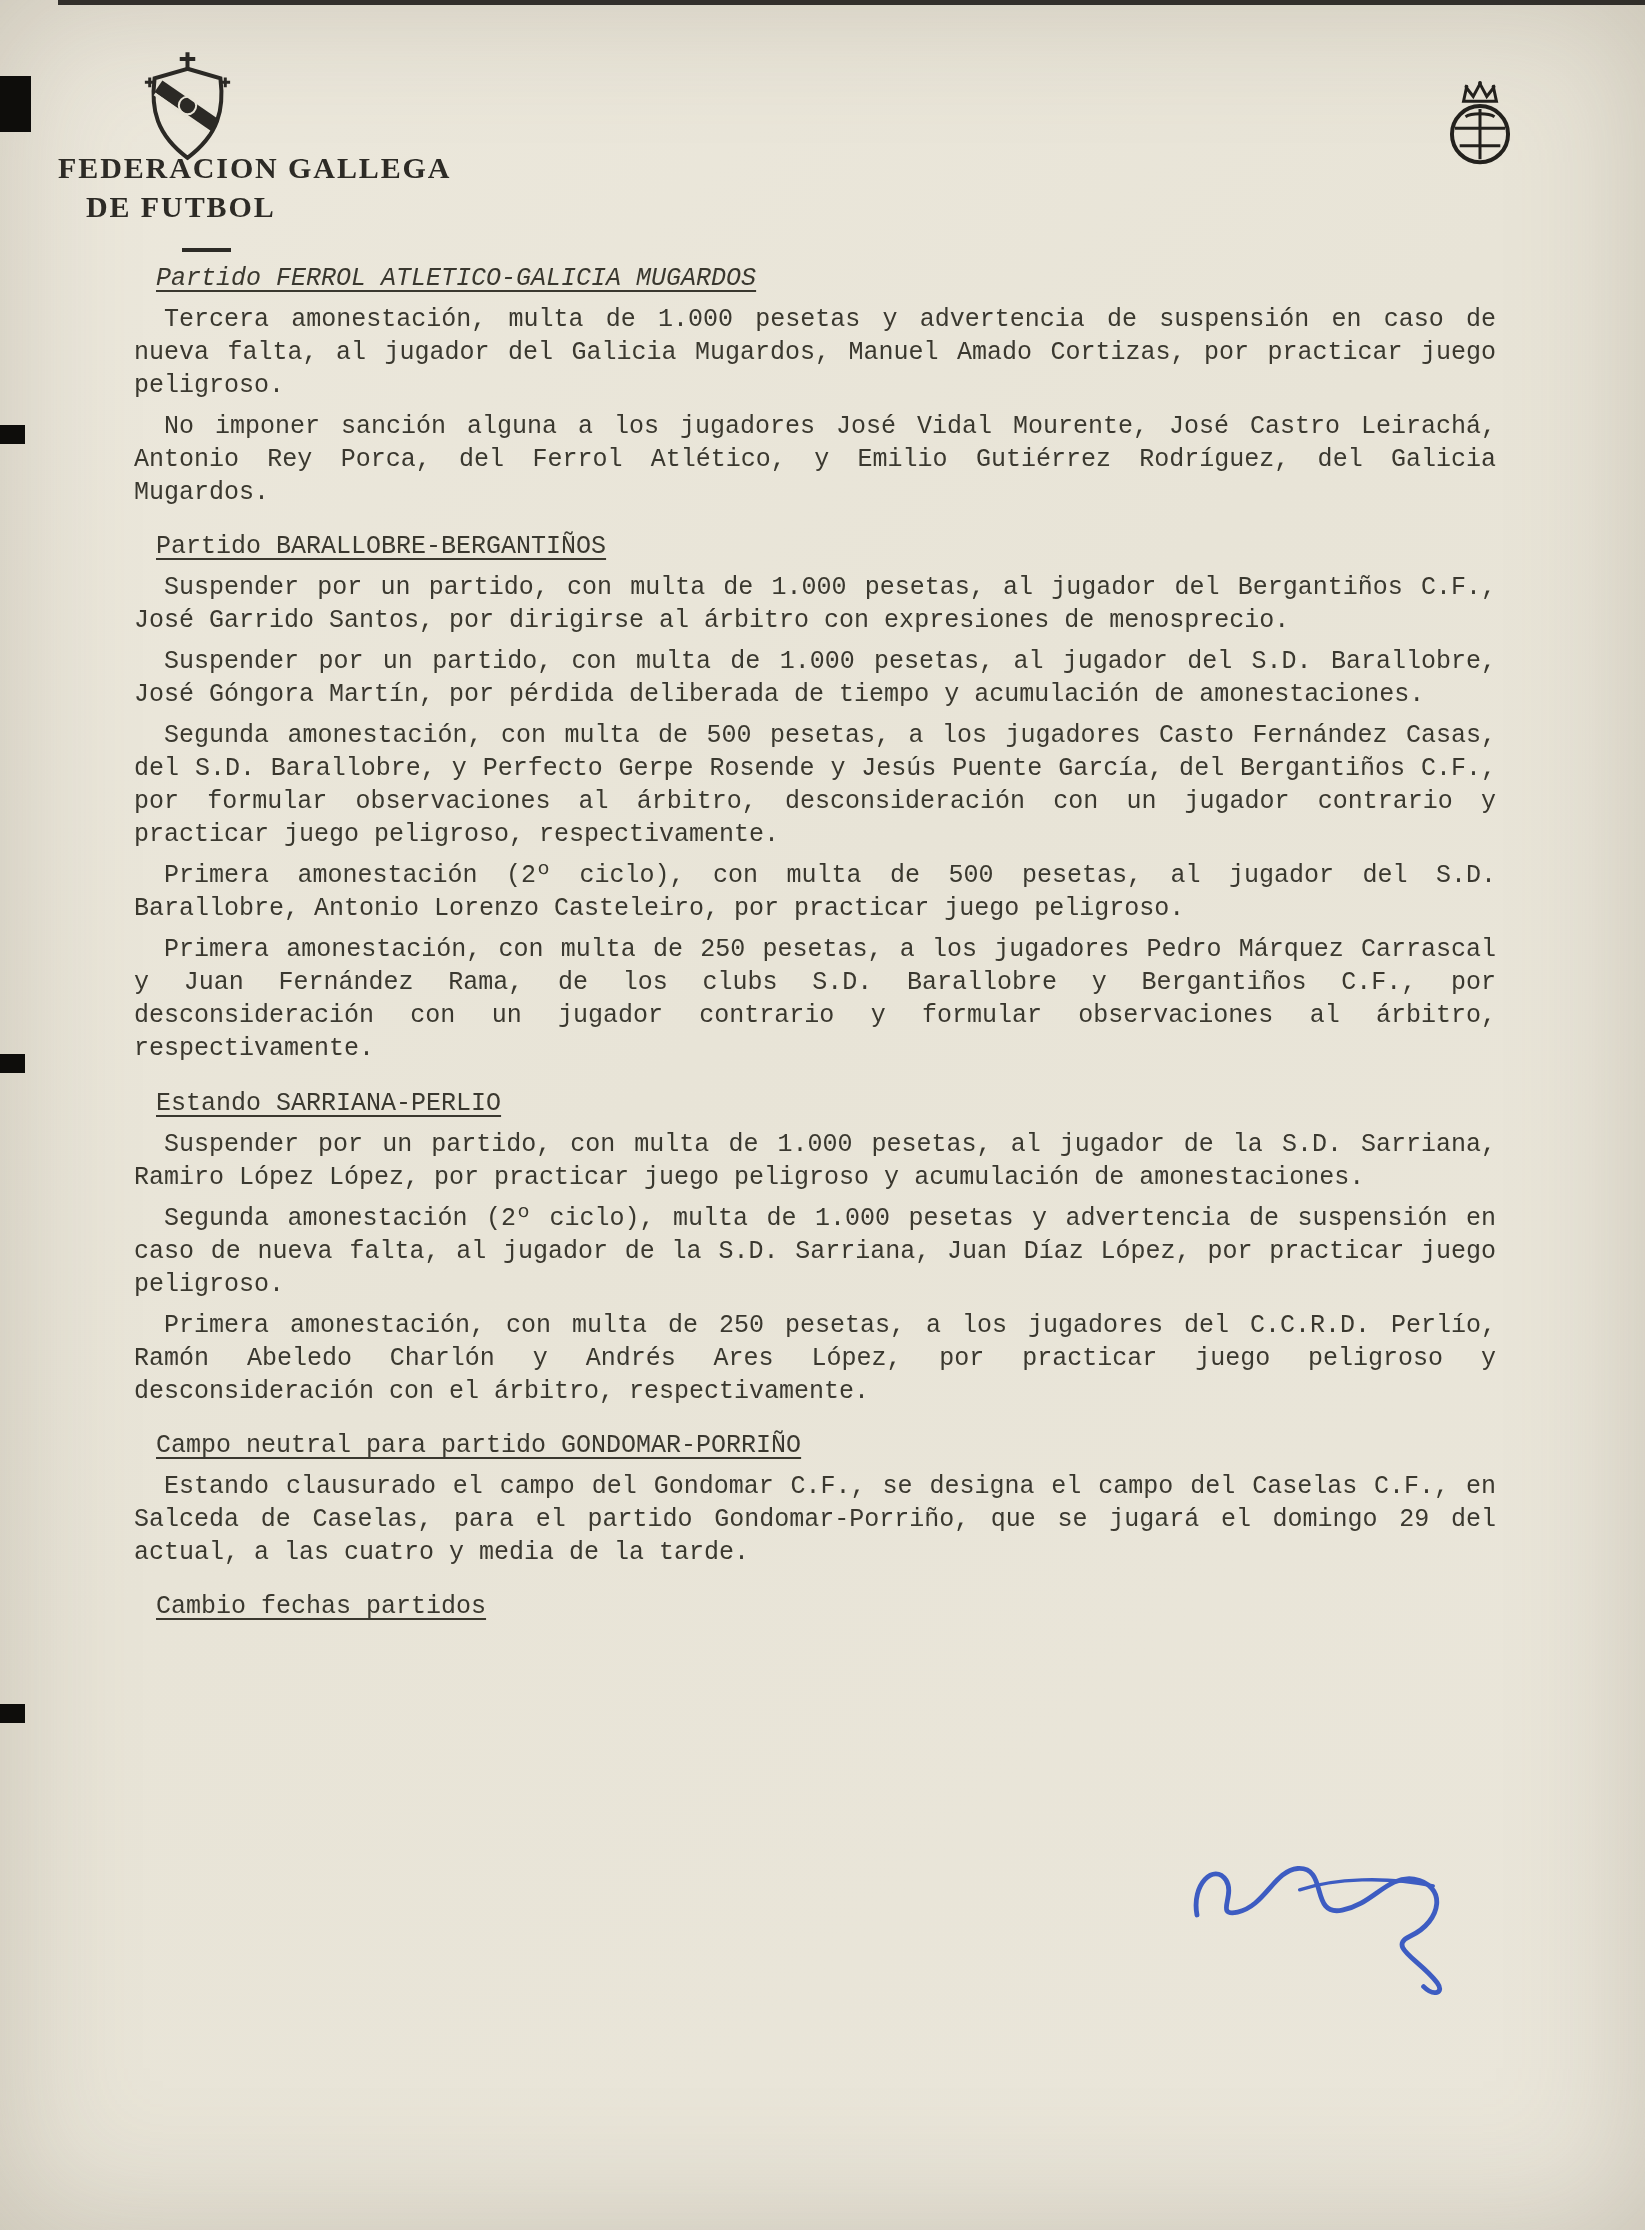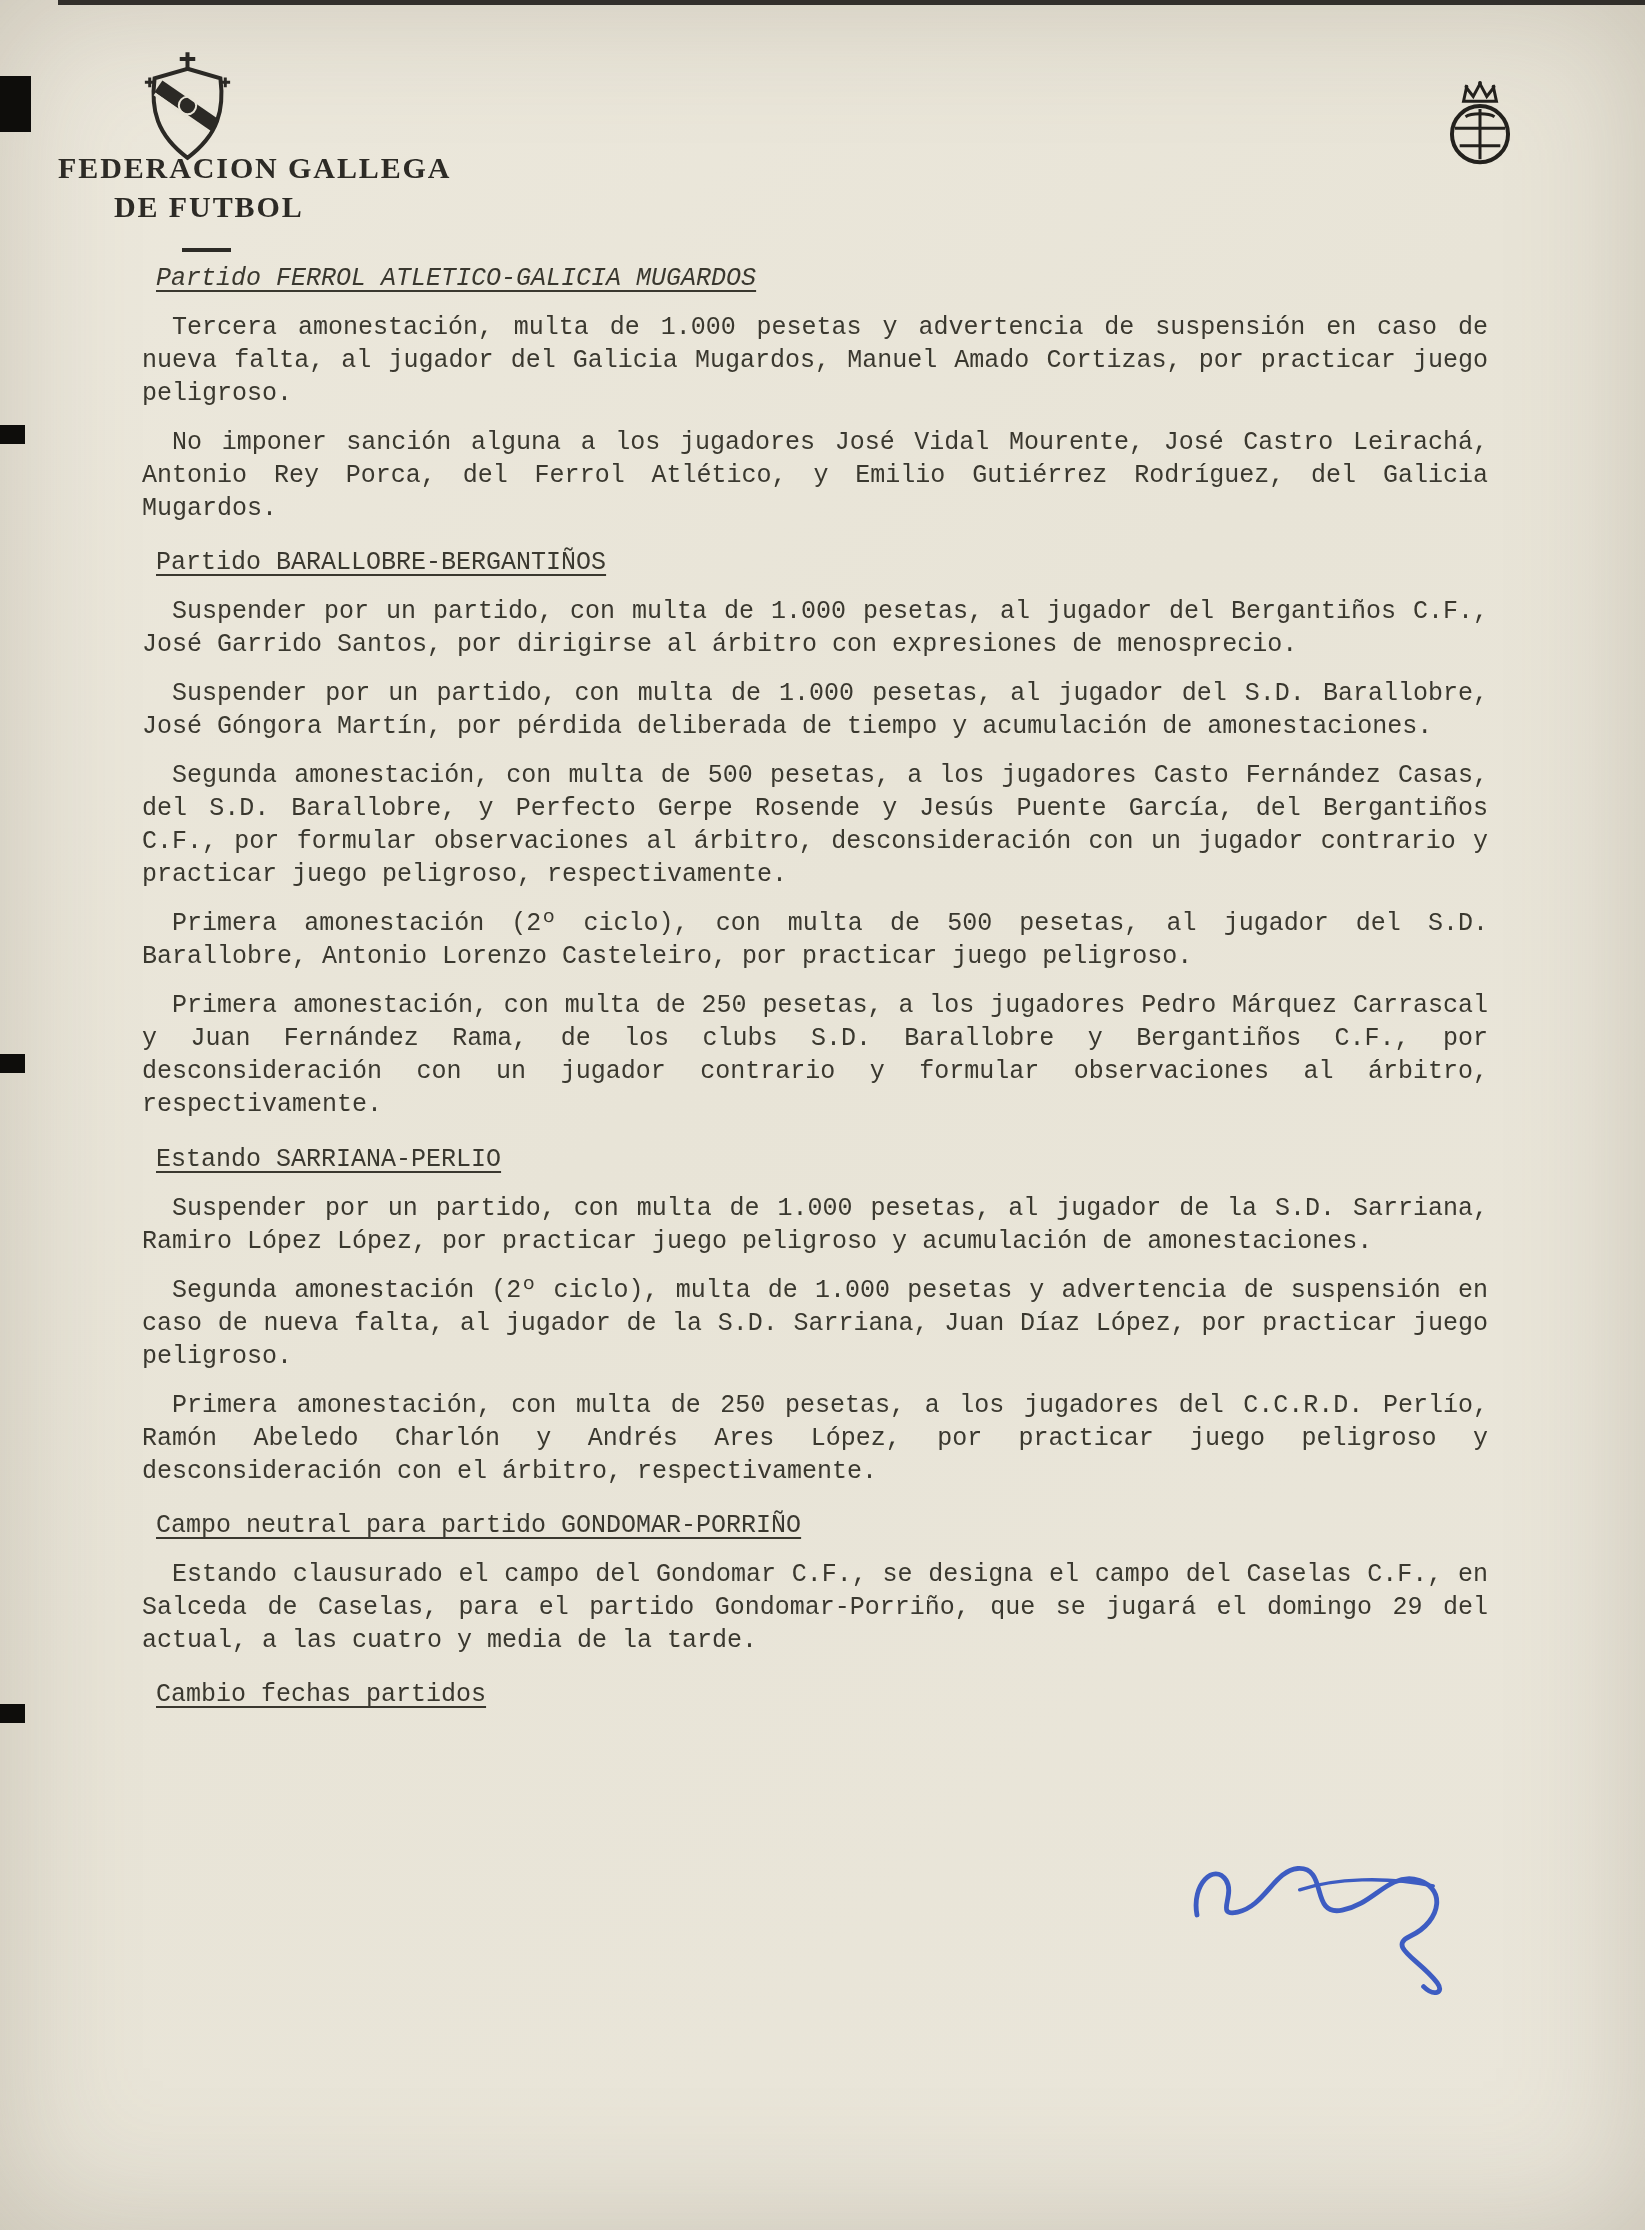--- a/index.html
+++ b/index.html
@@ -28,21 +28,21 @@
   
   .crest-left  { position: absolute; left: 141px; top: 49px; }
   .crest-right { position: absolute; right: 126px; top: 80px; }
   .org {
     position: absolute; left: 58px; top: 148px;
     font-family: "Liberation Serif", "DejaVu Serif", serif;
     font-weight: bold; color: #2d2b26;
     font-size: 30px; letter-spacing: 1.9px; line-height: 39px;
     white-space: nowrap;
   }
-  .org-line2 { margin-left: 56px; }
+  .org-line2 { margin-left: 28px; }
   .org-underline {
     position: absolute; left: 182px; top: 248px;
     width: 49px; height: 3.9px; background: #2d2b26;
   }
 
   
   .doc-body {
     position: absolute; left: 126px; top: 262px; width: 1378px;
     font-size: 25px; line-height: 33px; text-align: justify;
     color: #3a382f;
@@ -50,21 +50,21 @@
   .section-heading {
     font-size: 25px; font-weight: normal;
     margin: 21.3px 0 5.8px 0; padding-left: 2ch;
     text-decoration: underline;
     text-decoration-thickness: 1.9px;
     text-underline-offset: 4.9px;
     text-align: left;
     white-space: nowrap;
   }
   .section:first-child .section-heading { margin-top: 0; font-style: italic; }
-  .doc-body p { margin: 16px; text-indent: 2ch; }
+  .doc-body p { margin: 8px; text-indent: 2ch; }
 
   .signature {
     position: absolute; left: 1179px; top: 1822px;
     width: 311px; height: 184px;
   }
   svg.crest path, svg.crest circle, svg.crest line, svg.crest rect {
     vector-effect: non-scaling-stroke;
   }
 </style>
 </head>

